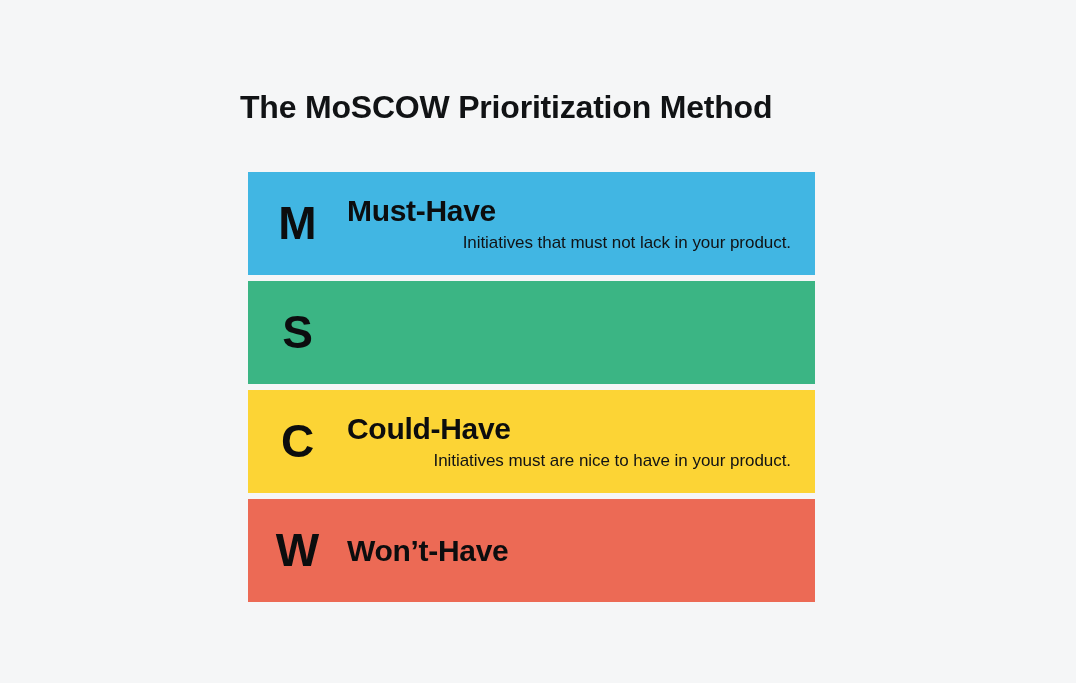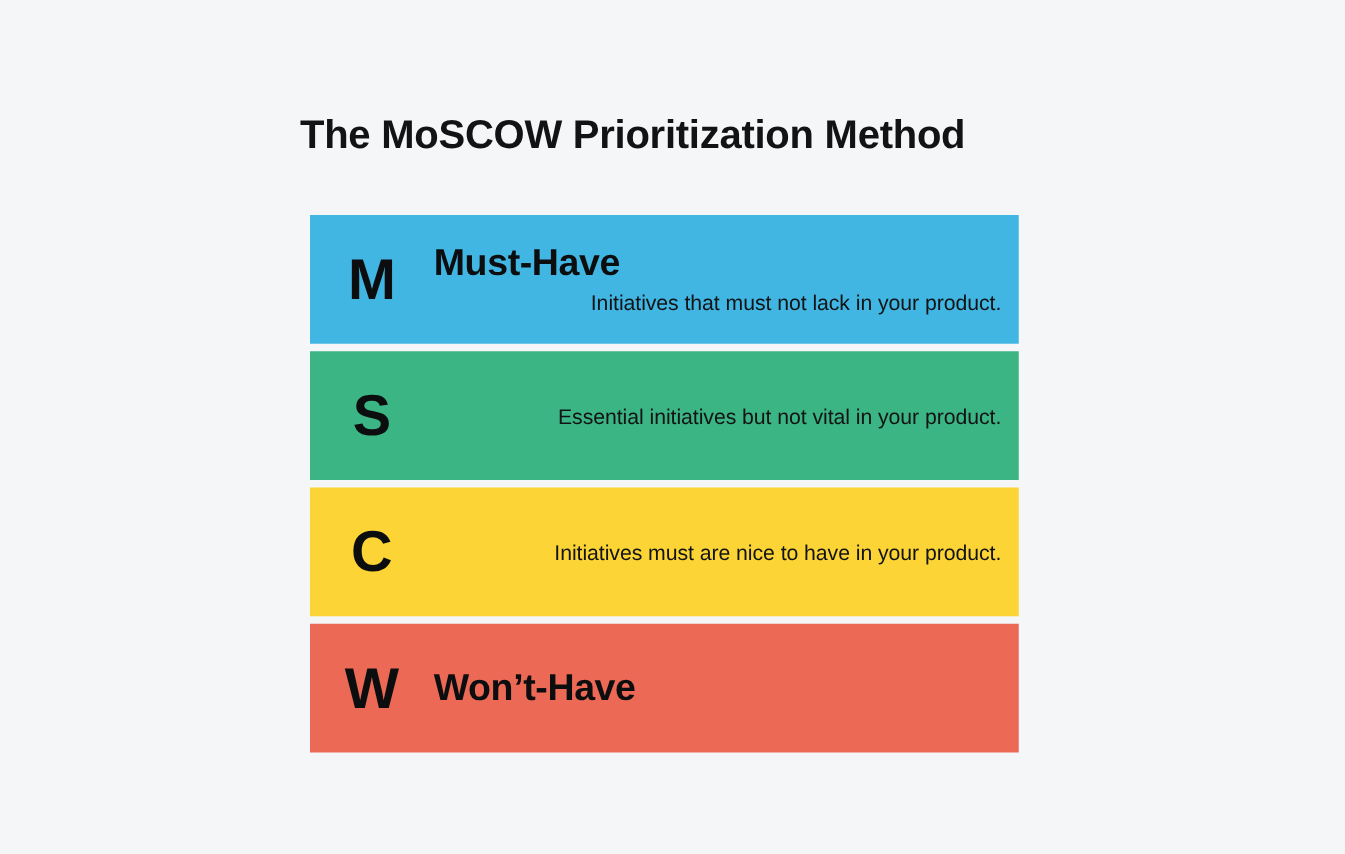--- a/index.html
+++ b/index.html
@@ -62,21 +62,21 @@
     font-size: 46px;
     font-weight: bold;
     color: #0c0d0e;
     line-height: 103px;
     letter-spacing: 0px;
     user-select: none;
   }
 
   .band-text {
     flex: 1 1 auto;
-    padding-right: 14px;
+    padding-right: 24px;
     display: flex;
     flex-direction: column;
     justify-content: center;
   }
 
   .band-heading {
     font-size: 30px;
     font-weight: 600;
     color: #0c0d0e;
     line-height: 36px;
@@ -109,27 +109,27 @@
       <div class="band-letter">M</div>
       <div class="band-text">
         <div class="band-heading">Must-Have</div>
         <div class="band-desc">Initiatives that must not lack in your product.</div>
       </div>
     </div>
 
     <div class="band" style="background: rgb(59, 181, 132);">
       <div class="band-letter">S</div>
       <div class="band-text">
-        <div class="band-desc">Essential initiatives but not vital in your product.</div>
       </div>
     </div>
 
     <div class="band" style="background: rgb(252, 212, 53);">
       <div class="band-letter">C</div>
       <div class="band-text">
+        <div class="band-heading">Could-Have</div>
         <div class="band-desc">Initiatives must are nice to have in your product.</div>
       </div>
     </div>
 
     <div class="band" style="background: rgb(236, 106, 85);">
       <div class="band-letter">W</div>
       <div class="band-text">
         <div class="band-heading">Won’t-Have</div>
       </div>
     </div>

